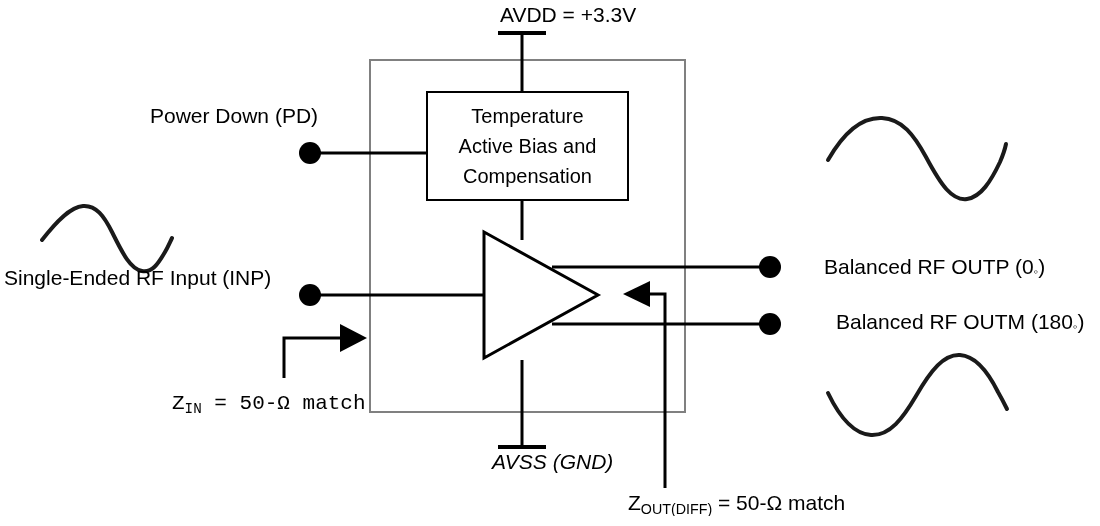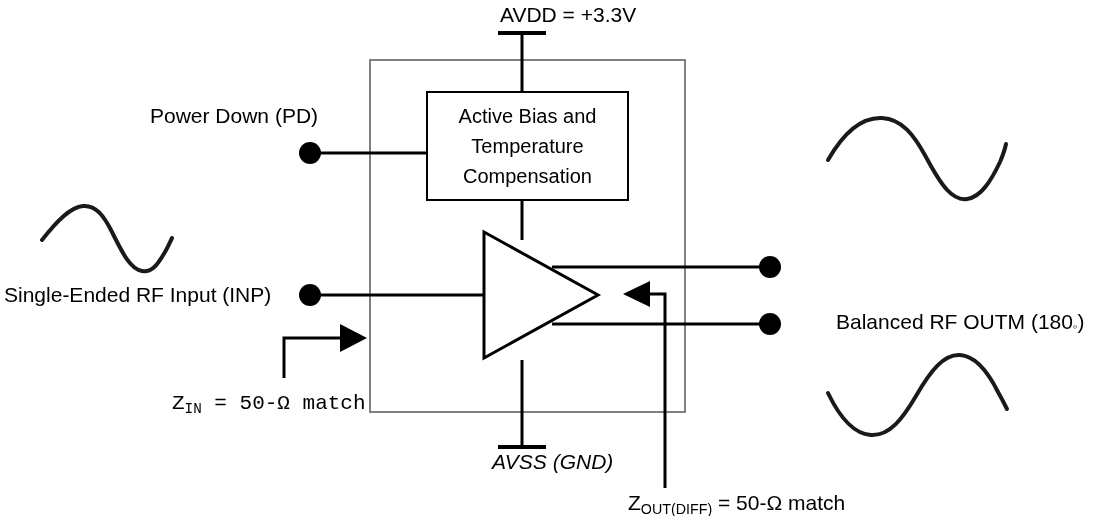--- a/index.html
+++ b/index.html
@@ -97,31 +97,34 @@
 
   </svg>
 
   <div class="lbl lbl-21" style="left:500px; top:3px;">AVDD = +3.3V</div>
 
   <div class="lbl lbl-21" style="left:492px; top:450px;font-style:italic;">AVSS (GND)</div>
 
   <div class="lbl lbl-21" style="left:150px; top:104px;">Power Down (PD)</div>
 
   <div class="block-text" style="left:427px; top:101px; width:201px;">
+    <div>Temperature</div>
     <div>Active Bias and</div>
-    <div>Temperature</div>
     <div>Compensation</div>
   </div>
 
-  <div class="lbl lbl-21" style="left:4px; top:283px;">Single-Ended RF Input (INP)</div>
+  <div class="lbl lbl-21" style="left:4px; top:266px;">Single-Ended RF Input (INP)</div>
 
   <div class="lbl lbl-21" style="left:172px; top:392px;font-family:Liberation Mono, monospace;">
     <span>Z</span><span class="sub">IN</span><span> = 50-Ω match</span>
   </div>
 
+  <div class="lbl lbl-21" style="left:824px; top:255px;">
+    <span>Balanced RF OUTP (0</span><span class="deg">◦</span><span>)</span>
+  </div>
 
   <div class="lbl lbl-21" style="left:824px; top:310px;margin-left:12px;">
     <span>Balanced RF OUTM (180</span><span class="deg">◦</span><span>)</span>
   </div>
 
   <div class="lbl lbl-21" style="left:628px; top:491px;">
     <span>Z</span><span class="sub">OUT(DIFF)</span><span> = 50-Ω match</span>
   </div>
 
 </div>

